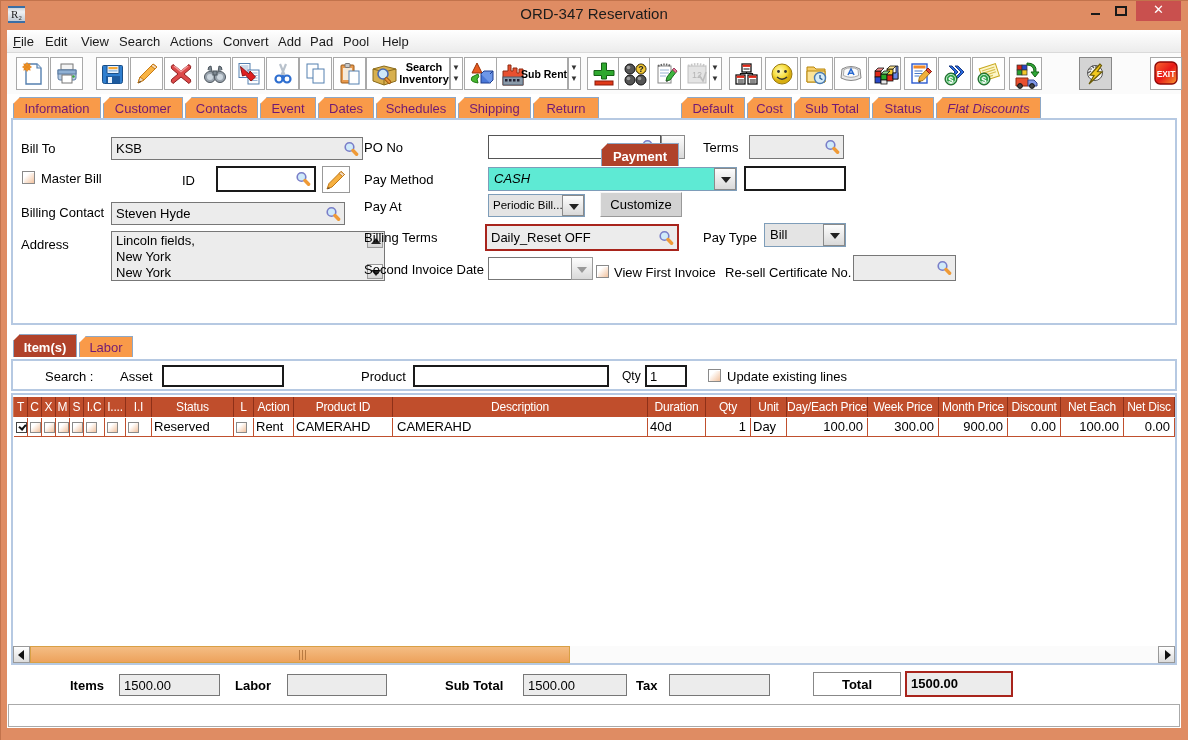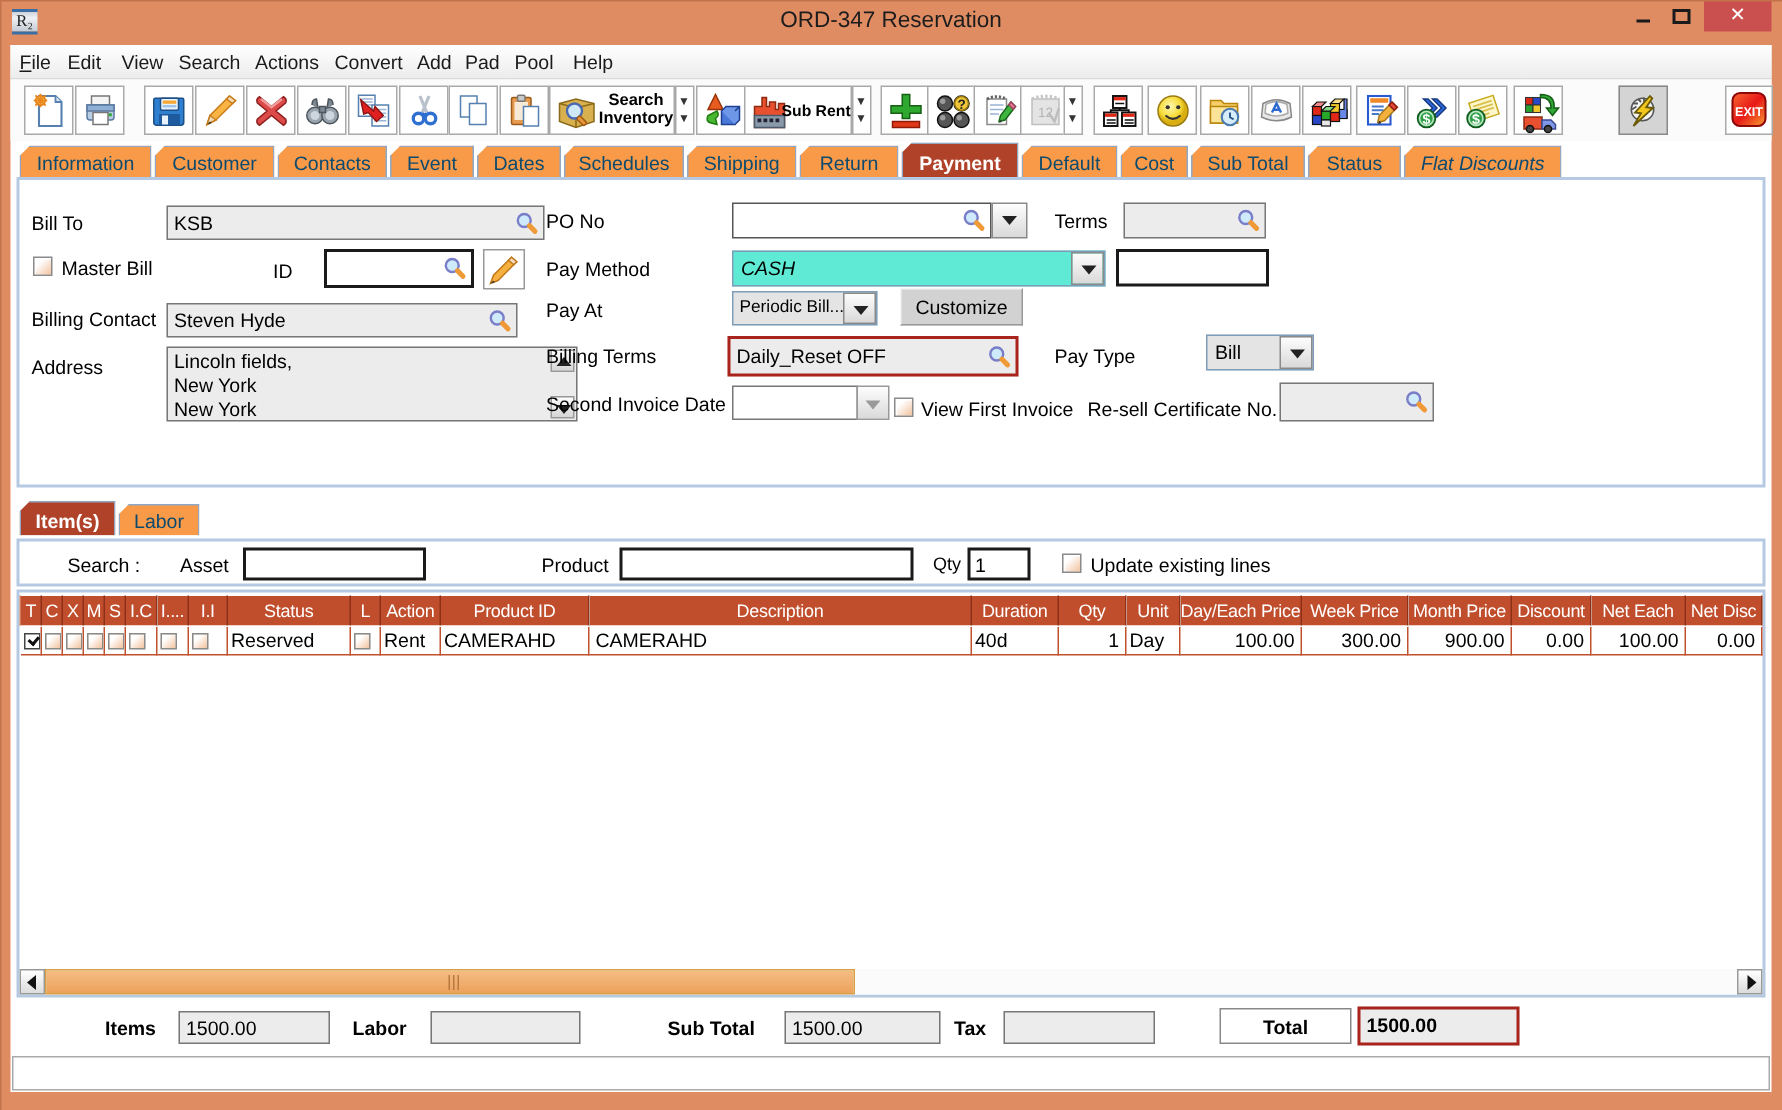--- a/index.html
+++ b/index.html
@@ -18,21 +18,21 @@
 
 #menubar { left:0; top:0; width:1174px; height:23px; background:linear-gradient(#ffffff,#ececec); border-bottom:1px solid #dadada; }
 #menubar span { position:absolute; top:4px; font-size:13px; color:#1a1a1a; }
 
 #toolbar { left:0; top:23px; width:1174px; height:41px; background:#fbfbfb; }
 .tbtn { position:absolute; top:4px; width:33px; height:33px; background:#fff; border:1px solid #a9a9a9; }
 .tbtn svg { position:absolute; left:3px; top:3px; }
 .tsep { position:absolute; top:4px; width:13px; height:33px; background:#fff; border:1px solid #a9a9a9; }
 .tsep:after { content:"▼▼"; position:absolute; left:1px; top:4px; font-size:8px; letter-spacing:0; color:#333; line-height:11px; width:10px; word-break:break-all; white-space:normal; display:block; }
 
-.tab { position:absolute; top:67px; height:21px; background:#f99a49; border:1px solid #8ea8c6; border-bottom:none; color:#0c4a6e; font-size:13px; text-align:center; clip-path:polygon(7px 0, 100% 0, 100% 100%, 0 100%, 0 7px); padding-top:3px; }
+.tab { position:absolute; top:67px; height:21px; background:#f99a49; border:1px solid #8ea8c6; border-bottom:none; color:#701a75; font-size:13px; text-align:center; clip-path:polygon(7px 0, 100% 0, 100% 100%, 0 100%, 0 7px); padding-top:3px; }
 .tabsel { background:#b0422a; color:#fff; font-weight:bold; top:65px; height:23px; padding-top:5px; z-index:3; }
 
 .panel { position:absolute; border:2px solid #b6c9e2; background:#fff; }
 label.l { position:absolute; font-size:13px; color:#000; }
 .b { font-weight:bold; }
 .fld { position:absolute; background:#ececec; border:1px solid #777; }
 .fldw { position:absolute; background:#fff; border:2px solid #1a1a1a; }
 .mag { position:absolute; right:3px; top:50%; margin-top:-8px; width:16px; height:16px; }
 .cb { position:absolute; width:13px; height:13px; border:1px solid #8a8a8a; background:linear-gradient(135deg,#ffffff 30%,#f2c29e); box-shadow:inset 1px 1px 0 #fff; }
 .combo-arrow { position:absolute; right:0; top:0; bottom:0; width:22px; background:linear-gradient(#fdfdfd,#d9d9d9); border:1px solid #8a8a8a; }
@@ -390,21 +390,21 @@
   </div>
   <div class="abs" id="tabrow">
     <div class="tab" style="left:6px; width:88px;">Information</div>
     <div class="tab" style="left:96px; width:80px;">Customer</div>
     <div class="tab" style="left:178px; width:73px;">Contacts</div>
     <div class="tab" style="left:253px; width:56px;">Event</div>
     <div class="tab" style="left:311px; width:56px;">Dates</div>
     <div class="tab" style="left:369px; width:80px;">Schedules</div>
     <div class="tab" style="left:451px; width:73px;">Shipping</div>
     <div class="tab" style="left:526px; width:66px;">Return</div>
-    <div class="tab tabsel" style="left:594px; width:78px;">Payment</div>
+    <div class="tab tabsel" style="left:594px; width:78px;margin-top:48px;">Payment</div>
     <div class="tab" style="left:674px; width:64px;">Default</div>
     <div class="tab" style="left:740px; width:45px;">Cost</div>
     <div class="tab" style="left:787px; width:76px;">Sub Total</div>
     <div class="tab" style="left:865px; width:62px;">Status</div>
     <div class="tab" style="left:929px; width:105px;font-style:italic;">Flat Discounts</div>
   </div>
   <div class="abs panel" id="formpanel" style="left:4px; top:88px; width:1166px; height:207px;">
     <label class="l" style="left:8px; top:21px;">Bill To</label>
     <div class="fld" style="left:98px; top:17px; width:252px; height:23px; padding:3px 0 0 4px;">KSB
       <svg class="mag" viewBox="0 0 16 16">
@@ -471,21 +471,21 @@
     <div class="abs" style="left:475px; top:74px; width:97px; height:23px; background:#e4e4e4; border:1px solid #7e9db9; padding:4px 0 0 4px; font-size:11.5px;">Periodic Bill...<div class="combo-arrow"></div></div>
     <div class="abs" style="left:587px; top:72px; width:82px; height:25px; background:#d2d2d2; border:1px solid #999; border-top-color:#f5f5f5; border-left-color:#f5f5f5; text-align:center; padding-top:4px;">Customize</div>
     <label class="l" style="left:351px; top:110px;">Billing Terms</label>
     <div class="abs" style="left:472px; top:104px; width:194px; height:27px; background:#ececec; border:2px solid #a8241c; padding:4px 0 0 4px;">Daily_Reset OFF
       <svg class="mag" viewBox="0 0 16 16">
           <circle cx="6.5" cy="6" r="4.3" fill="#cfeafa" stroke="#7a7ec8" stroke-width="1.6"></circle>
           <path d="M10 9.5 L13.6 13.2" stroke="#ef9a36" stroke-width="3.4" stroke-linecap="round"></path>
         </svg>
     </div>
     <label class="l" style="left:690px; top:110px;">Pay Type</label>
-    <div class="abs" style="left:751px; top:103px; width:72px; height:24px; background:#e4e4e4; border:1px solid #7e9db9; padding:3px 0 0 5px;margin-left:40px;">Bill<div class="combo-arrow"></div></div>
+    <div class="abs" style="left:751px; top:103px; width:82px; height:24px; background:#e4e4e4; border:1px solid #7e9db9; padding:3px 0 0 5px;">Bill<div class="combo-arrow"></div></div>
     <label class="l" style="left:351px; top:142px;">Second Invoice Date</label>
     <div class="abs" style="left:475px; top:137px; width:84px; height:23px; background:#fff; border:1px solid #777;"></div>
     <div class="abs" style="left:558px; top:137px; width:22px; height:23px; background:linear-gradient(#fdfdfd,#d9d9d9); border:1px solid #999;">
         <div class="abs" style="left:5px; top:9px; border:5px solid transparent; border-top:6px solid #999;"></div>
       </div>
     <span class="cb" style="left:583px; top:145px;"></span>
     <label class="l" style="left:601px; top:145px;">View First Invoice</label>
     <label class="l" style="left:712px; top:145px;">Re-sell Certificate No.</label>
     <div class="fld" style="left:840px; top:135px; width:103px; height:26px;">
       <svg class="mag" viewBox="0 0 16 16">

